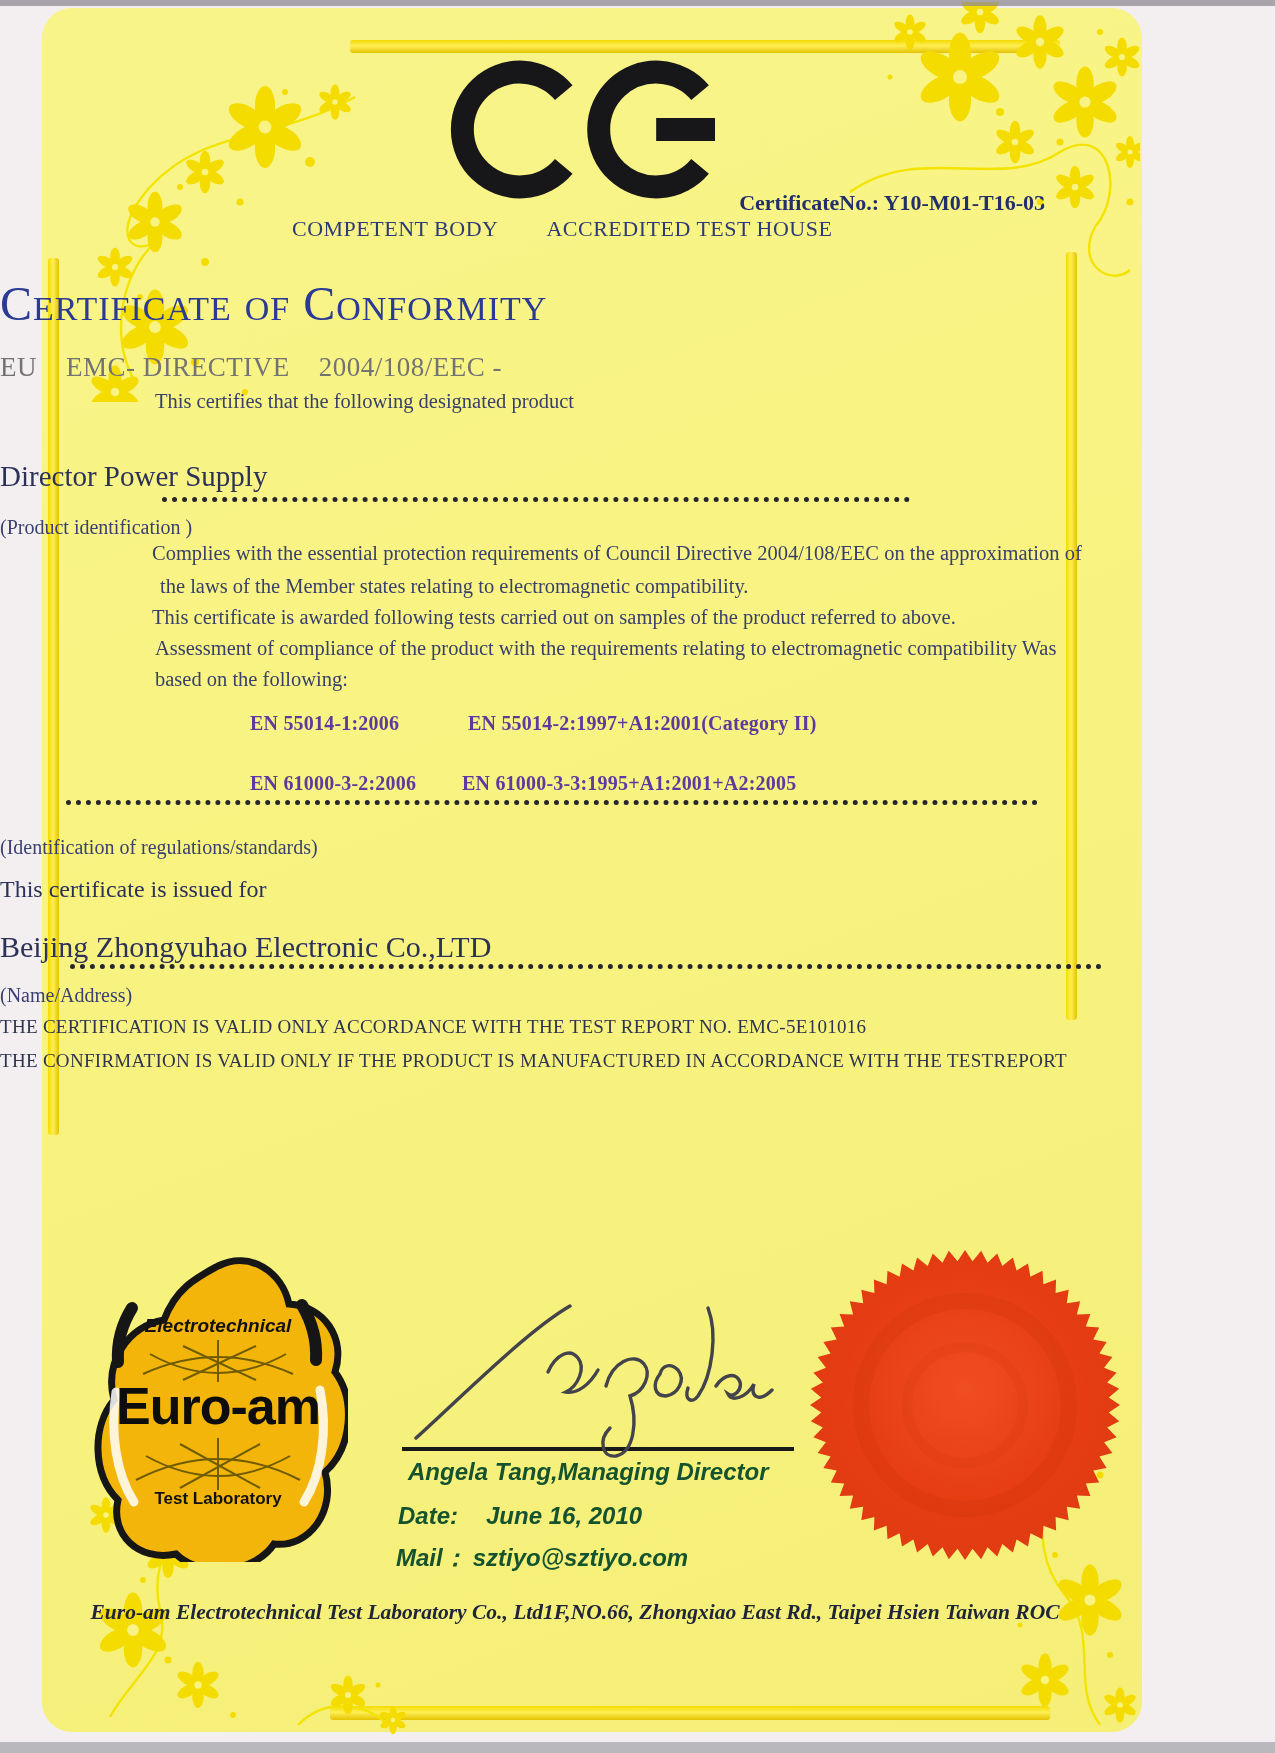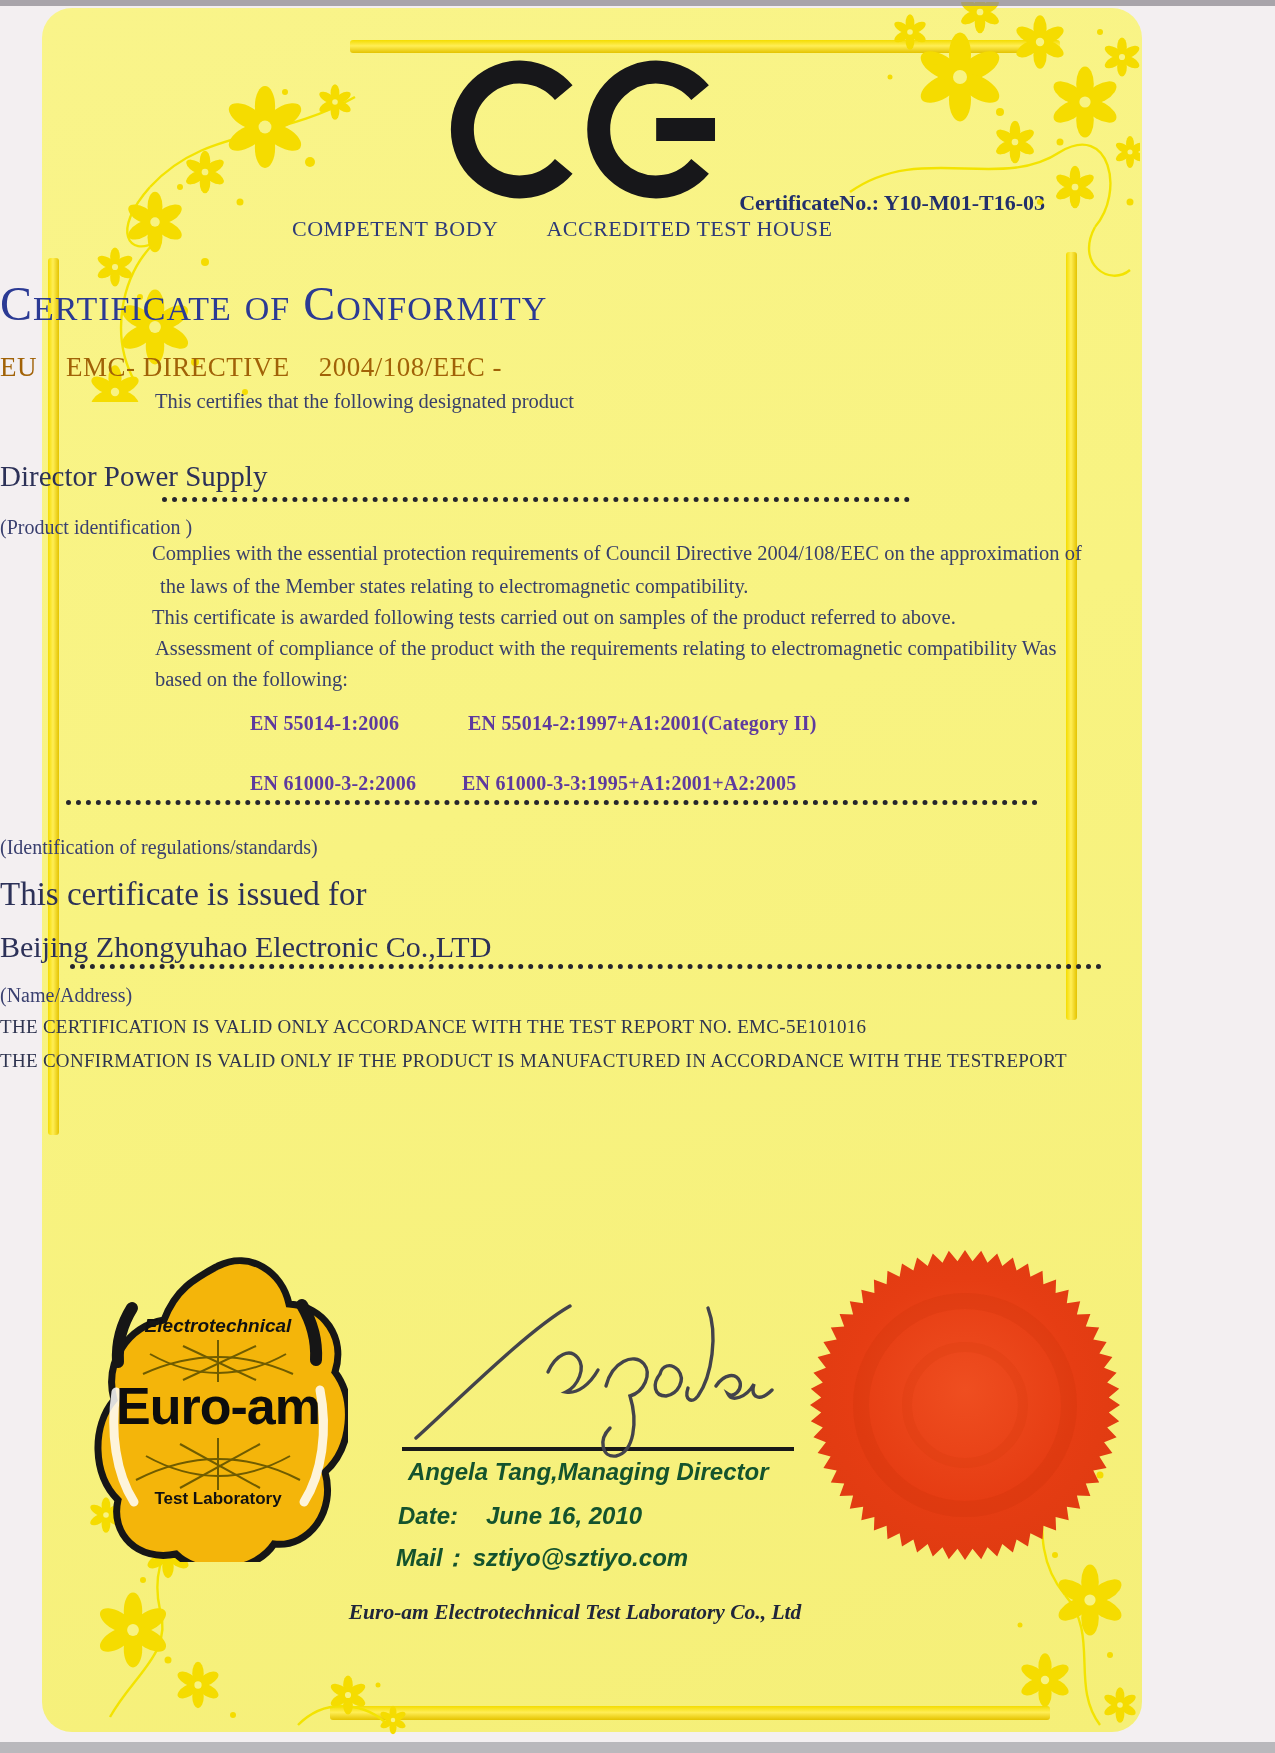--- a/index.html
+++ b/index.html
@@ -20,29 +20,29 @@
     background:linear-gradient(180deg,#f4dc00 0%,#ffee55 45%,#e4c300 100%);
     border-radius:3px;z-index:1;
   }
   .goldbar.v{background:linear-gradient(90deg,#f4dc00 0%,#ffee55 45%,#e4c300 100%);}
   .orn{z-index:1;}
   .z2{z-index:2;}
   .cx{left:0;width:1110px;z-index:2;margin-top:8px;}
   .title{
     font-size:48px;color:#2b3a94;font-variant:small-caps;letter-spacing:1px;
   }
-  .directive{font-size:27px;color:#a16207;white-space:pre;letter-spacing:.5px;}
+  .directive{font-size:27px;color:#737373;white-space:pre;letter-spacing:.5px;}
   .certno{font-size:22px;font-weight:bold;color:#222f6b;}
   .comprow{display:flex;gap:48px;font-size:22px;color:#2d3a78;letter-spacing:.5px;}
   .bodyline{font-size:20.5px;color:#39406b;}
   .product{font-size:29px;color:#2c3158;}
   .caption{font-size:20px;color:#3a4070;}
   .dotline{border-bottom:5px dotted #26262c;height:0;z-index:2;}
   .stdcell{font-size:20px;font-weight:bold;color:#5e3a9e;z-index:2;letter-spacing:.2px;}
-  .issued{font-size:33px;color:#2c3158;}
+  .issued{font-size:24px;color:#2c3158;}
   .company{font-size:30px;color:#2c3158;}
   .validity{font-size:19px;color:#2e3450;letter-spacing:.3px;}
   .sigline{background:#191919;z-index:2;}
   .sigtext{font-family:"Liberation Sans","DejaVu Sans",sans-serif;font-weight:bold;font-style:italic;color:#14532d;z-index:3;}
   .sigrow{display:flex;align-items:baseline;}
   .footerrow{display:flex;justify-content:center;
     font-weight:bold;font-style:italic;font-size:21.5px;color:#20263a;z-index:2;}
   svg text{font-family:"Liberation Sans","DejaVu Sans",sans-serif;}
 </style>
 </head>
@@ -269,13 +269,14 @@
   <span>Date:</span>
   <span>June 16, 2010</span>
 </div>
 <div class="abs sigtext sigrow" style="left:396px;top:1542px;font-size:24px;gap:6px;">
   <span>Mail：</span>
   <span>sztiyo@sztiyo.com</span>
 </div>
 
 <div class="abs footerrow" style="left:20px;top:1600px;width:1110px;">
   <span>Euro-am Electrotechnical Test Laboratory Co., Ltd</span>
+  <span>1F,NO.66, Zhongxiao East Rd., Taipei Hsien Taiwan ROC</span>
 </div>
 
 </body></html>

